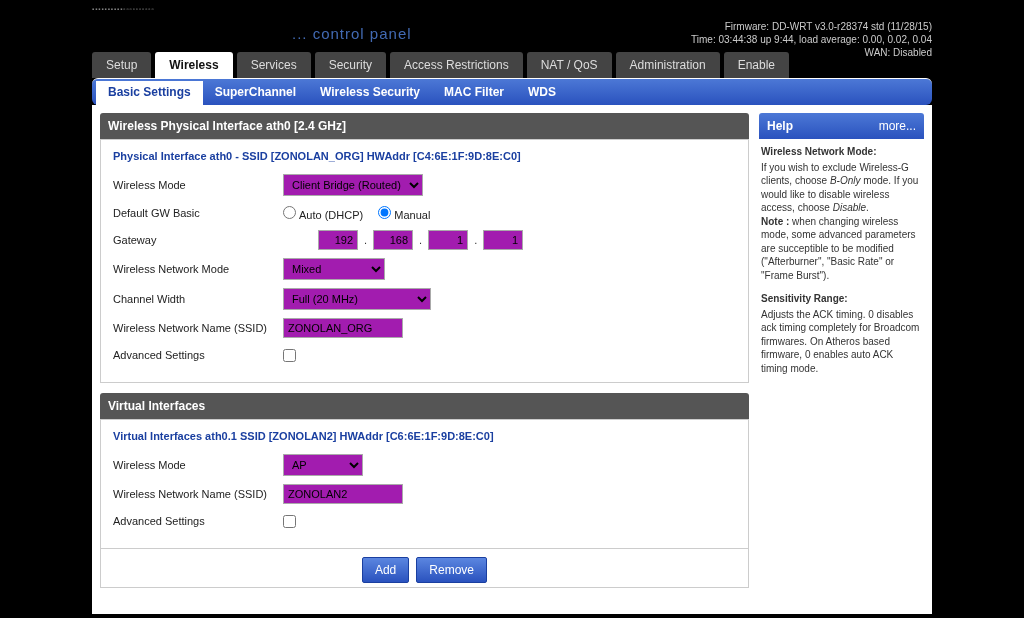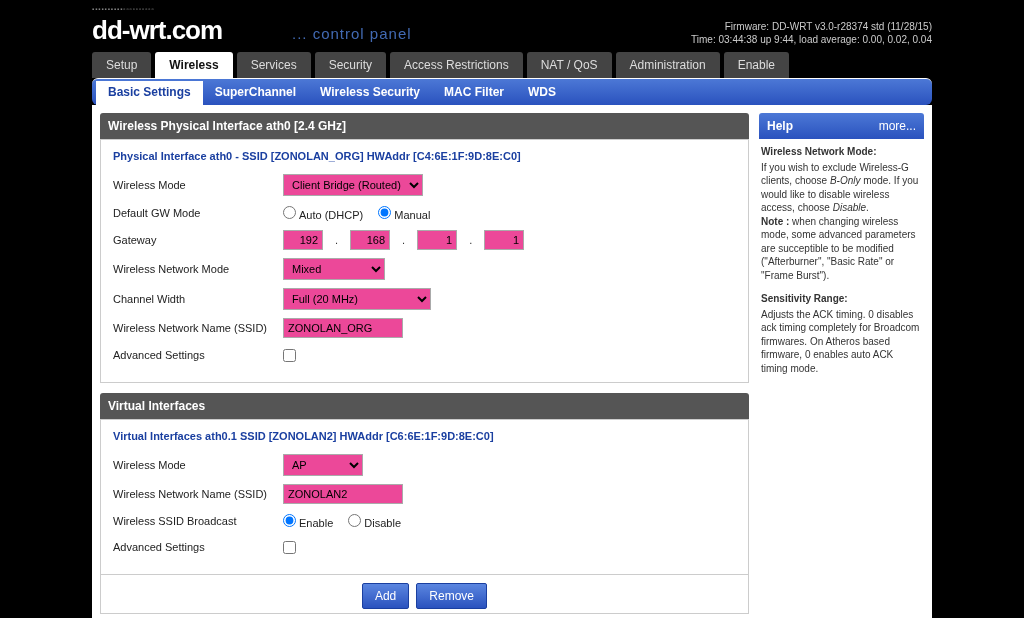--- a/index.html
+++ b/index.html
@@ -131,24 +131,24 @@
     display: flex;
     align-items: center;
     padding: 4px 0;
     min-height: 26px;
   }
   .row label { width: 170px; color: #222; }
   select, input[type=text] {
     font-size: 11px;
     padding: 3px 4px;
     border: 1px solid #aaa;
-    background: #ec4899;
+    background: #a21caf;
   }
   select { min-width: 80px; }
-  .ip-group { display: flex; gap: 12px; align-items: center; }
+  .ip-group { display: flex; gap: 6px; align-items: center; margin-left: 35px; }
   .ip-group input { width: 40px; text-align: right; }
   .ip-group span { color: #333; }
   .radio-group label { width: auto; margin-right: 12px; font-weight: normal; }
   .radio-group input { margin-right: 3px; }
   .addremove {
     text-align: center;
     padding: 8px 0 4px;
     border: 1px solid #ccc;
     border-top: none;
     margin-top: -10px;
@@ -178,27 +178,25 @@
   .help-body p { margin-bottom: 10px; }
   .help-body em { }
   .help-body b { font-weight: bold; }
 </style>
 </head>
 <body>
 
 <div class="shell">
   <div class="header">
     <div class="header-dots">▪▪▪▪▪▪▪▪▪▪▫▫▫▫▫▫▫▫▫▫</div>
-    <div class="logo">
-      <span>dd-wrt</span><span class="o">.com</span>
-    </div>
     <div class="subtitle">... control panel</div>
     <div class="statusbox">
       <div>Firmware: DD-WRT v3.0-r28374 std (11/28/15)</div>
       <div>Time: 03:44:38 up 9:44, load average: 0.00, 0.02, 0.04</div>
+      <div>WAN: Disabled</div>
     </div>
   </div>
 
   <div class="tabs">
     <div class="tab">Setup</div>
     <div class="tab active">Wireless</div>
     <div class="tab">Services</div>
     <div class="tab">Security</div>
     <div class="tab">Access Restrictions</div>
     <div class="tab">NAT / QoS</div>
@@ -222,21 +220,21 @@
           <legend>Physical Interface ath0 - SSID [ZONOLAN_ORG] HWAddr [C4:6E:1F:9D:8E:C0]</legend>
 
           <div class="row">
             <label>Wireless Mode</label>
             <select style="width:140px">
               <option>Client Bridge (Routed)</option>
             </select>
           </div>
 
           <div class="row">
-            <label>Default GW Mode</label>
+            <label>Default GW Basic</label>
             <span class="radio-group">
               <label><input type="radio" name="gw" style=""><span>Auto (DHCP)</span></label>
               <label><input type="radio" name="gw" checked="" style=""><span>Manual</span></label>
             </span>
           </div>
 
           <div class="row">
             <label>Gateway</label>
             <div class="ip-group">
               <input type="text" value="192" style="">
@@ -285,27 +283,20 @@
             <select style="width:70px">
               <option>AP</option>
             </select>
           </div>
 
           <div class="row">
             <label>Wireless Network Name (SSID)</label>
             <input type="text" style="width: 120px;" value="ZONOLAN2">
           </div>
 
-          <div class="row">
-            <label>Wireless SSID Broadcast</label>
-            <span class="radio-group">
-              <label><input type="radio" name="bc" checked="" style=""><span>Enable</span></label>
-              <label><input type="radio" name="bc" style=""><span>Disable</span></label>
-            </span>
-          </div>
 
           <div class="row">
             <label>Advanced Settings</label>
             <input type="checkbox" style="">
           </div>
         </fieldset>
       </div>
       <div class="addremove">
         <button class="btn btn-blue">Add</button>
         <button class="btn btn-blue">Remove</button>

